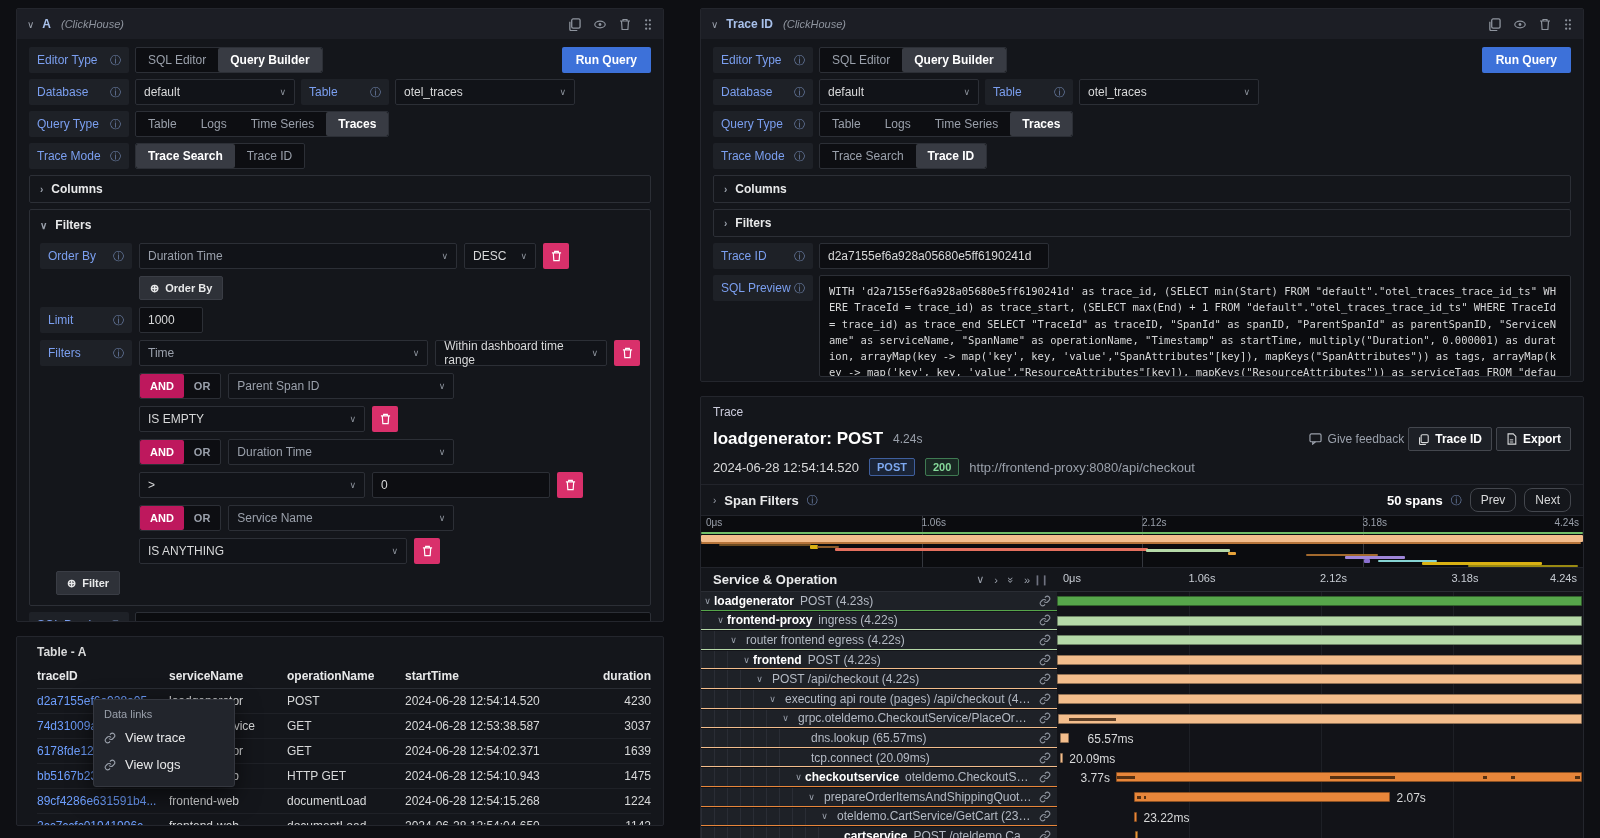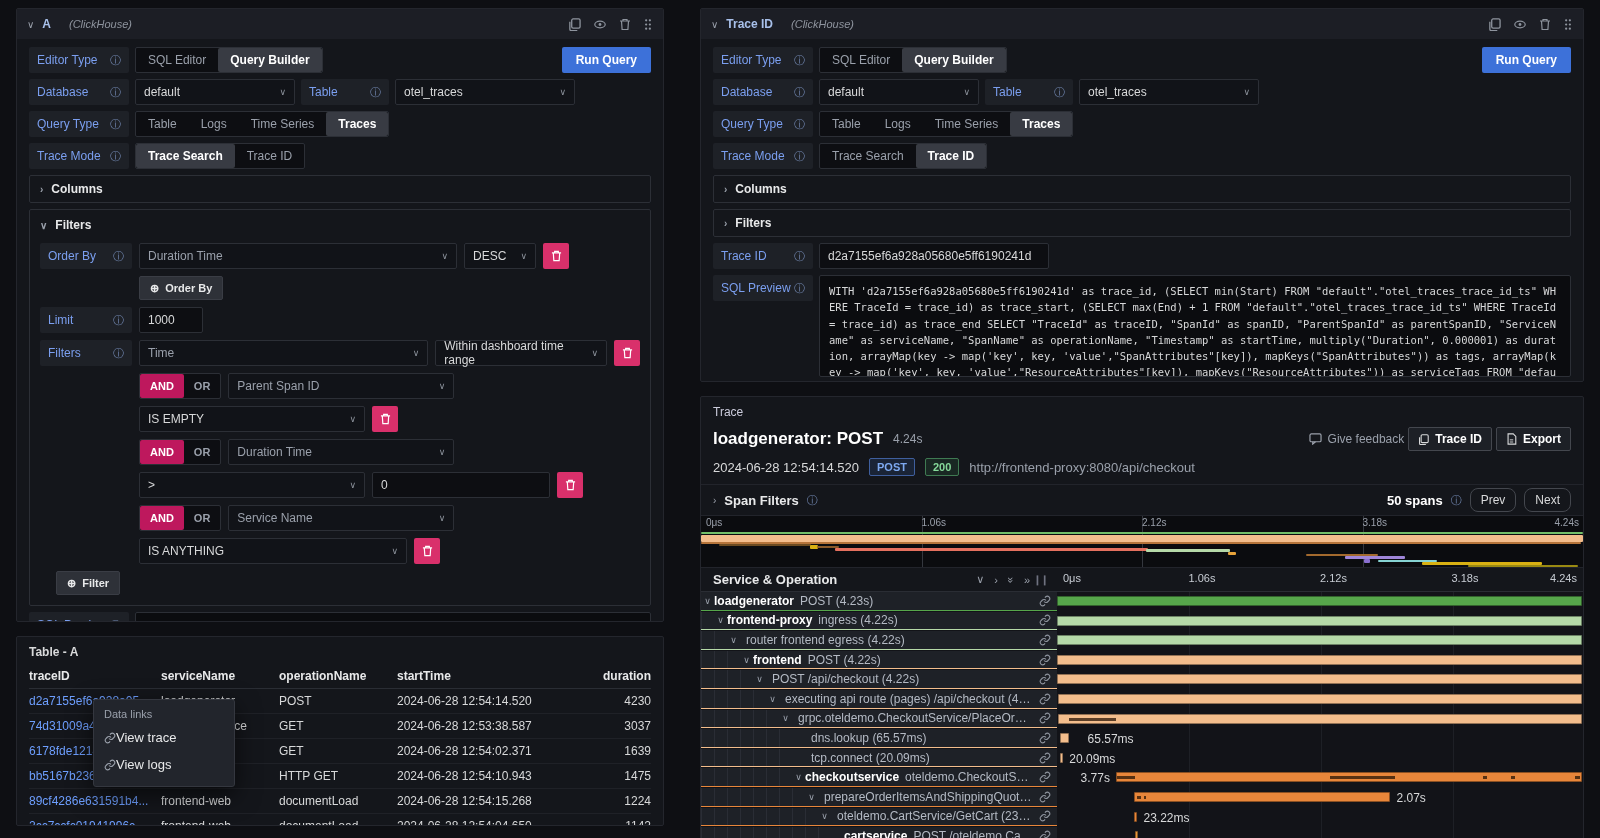--- a/index.html
+++ b/index.html
@@ -6,21 +6,21 @@
   html,body { width:1600px; height:838px; overflow:hidden; background:#0e0f13;
     font-family:"Liberation Sans", sans-serif; color:#d8d9da; }
   .canvas { width:1600px; height:838px; display:flex; gap:36px; padding:8px 16px; }
   .col { display:flex; flex-direction:column; gap:14px; }
   .col-left { width:648px; }
   .col-right { width:884px; }
   .panel { background:#14161b; border:1px solid #24262d; border-radius:2px; overflow:hidden; position:relative; }
   .phead { height:30px; display:flex; align-items:center; gap:8px; padding:0 10px; background:#1c1e25; }
   .chev-sm { color:#9aa0ab; font-size:10px; cursor:pointer; }
   .ptitle { color:#a8c0ea; font-size:12px; font-weight:700; }
-  .psub { color:#8e949e; font-size:11px; font-style:italic; margin-left:10px; }
+  .psub { color:#8e949e; font-size:11px; font-style:italic; margin-left:2px; }
   .spacer { flex:1; }
   .hicons { display:flex; gap:12px; align-items:center; color:#8e949e; }
   .hicons svg { display:block; }
   .ebody { padding:8px 12px 10px 12px; display:flex; flex-direction:column; gap:6px; }
   .erow { display:flex; align-items:center; gap:6px; }
   .flabel { background:#1e2127; color:#7b9ff0; font-size:12px; font-weight:500; height:26px;
     display:flex; align-items:center; justify-content:space-between; padding:0 8px; width:100px; flex:none; border-radius:2px; }
   .info { color:#6f84ad; font-size:11px; font-style:normal; }
   .seg { display:flex; align-items:center; background:#0d0e12; border:1px solid #2c2f36; border-radius:2px; height:26px; padding:0; }
   .seg span { padding:0 12px; line-height:24px; font-size:12px; color:#9aa0ab; cursor:pointer; white-space:nowrap; }
@@ -55,21 +55,21 @@
   .tp-title { font-size:12px; font-weight:600; color:#d8d9da; padding:8px 12px 4px 12px; }
   .tgrid { padding:0 12px; }
   .trow-g { display:grid; grid-template-columns:132px 118px 118px 172px 1fr; align-items:center;
     height:25px; border-bottom:1px solid #1f2127; font-size:12px; }
   .trow-g.head { font-weight:700; color:#e8e9ea; height:26px; border-bottom:1px solid #2a2d34; }
   .trow-g .tid { color:#6e9fff; cursor:pointer; white-space:nowrap; overflow:hidden; }
   .trow-g .num { text-align:right; }
   .tooltip { position:absolute; left:76px; top:62px; width:142px; background:#22252c; border:1px solid #34373f;
     border-radius:3px; box-shadow:0 8px 24px rgba(0,0,0,.6); padding:8px 10px; z-index:6; }
   .tooltip .tt { color:#9aa0ab; font-size:11px; margin-bottom:4px; }
-  .tooltip .ti { color:#e8e9ea; font-size:13px; padding:6px 0; display:flex; align-items:center; cursor:pointer; }
+  .tooltip .ti { color:#e8e9ea; font-size:13px; padding:6px 0; display:flex; gap:9px; align-items:center; cursor:pointer; }
   
   .trace-head { padding:8px 12px 0 12px; }
   .tr-label { font-size:12px; color:#ccccdc; }
   .tr-row1 { display:flex; align-items:center; margin-top:8px; }
   .tr-title { font-size:17px; font-weight:700; color:#fff; }
   .tr-dur { font-size:12px; color:#9aa0ab; margin-left:10px; }
   .tr-actions { margin-left:auto; display:flex; align-items:center; gap:4px; }
   .feedback { color:#9aa0ab; font-size:12px; display:flex; gap:6px; align-items:center; cursor:pointer; }
   .mini-btn { background:#1d2026; border:1px solid #44474e; color:#fff; font-size:12px; font-weight:700;
     height:24px; padding:0 9px; border-radius:2px; display:inline-flex; align-items:center; gap:6px; cursor:pointer; }
@@ -347,21 +347,21 @@
           <div class="flabel">
               <span>SQL Preview</span>
               <span class="info">ⓘ</span>
             </div>
           <div class="code" style="flex:1">SELECT "TraceId" as traceID, "ServiceName" as serviceName, "SpanName" as operationName, "Timestamp" as startTime, multiply("Duration", 0.000001) as duration FROM "default"."otel_traces" WHERE ( Timestamp &gt;= $__fromTime AND Timestamp &lt;= $__toTime ) AND ( ParentSpanId = '' ) AND ( Duration &gt; 0 ) ORDER BY Duration DESC LIMIT 1000</div>
         </div>
 
       </div>
     </section>
 
-    <section class="panel" style="height:190px; flex:none;">
+    <section class="panel" style="height:190px; flex:none;padding-left:8px;">
       <div class="tp-title">Table - A</div>
       <div class="tgrid">
         <div class="trow-g head">
             <div>traceID</div>
             <div>serviceName</div>
             <div>operationName</div>
             <div>startTime</div>
             <div class="num">duration</div>
           </div>
         <div>

